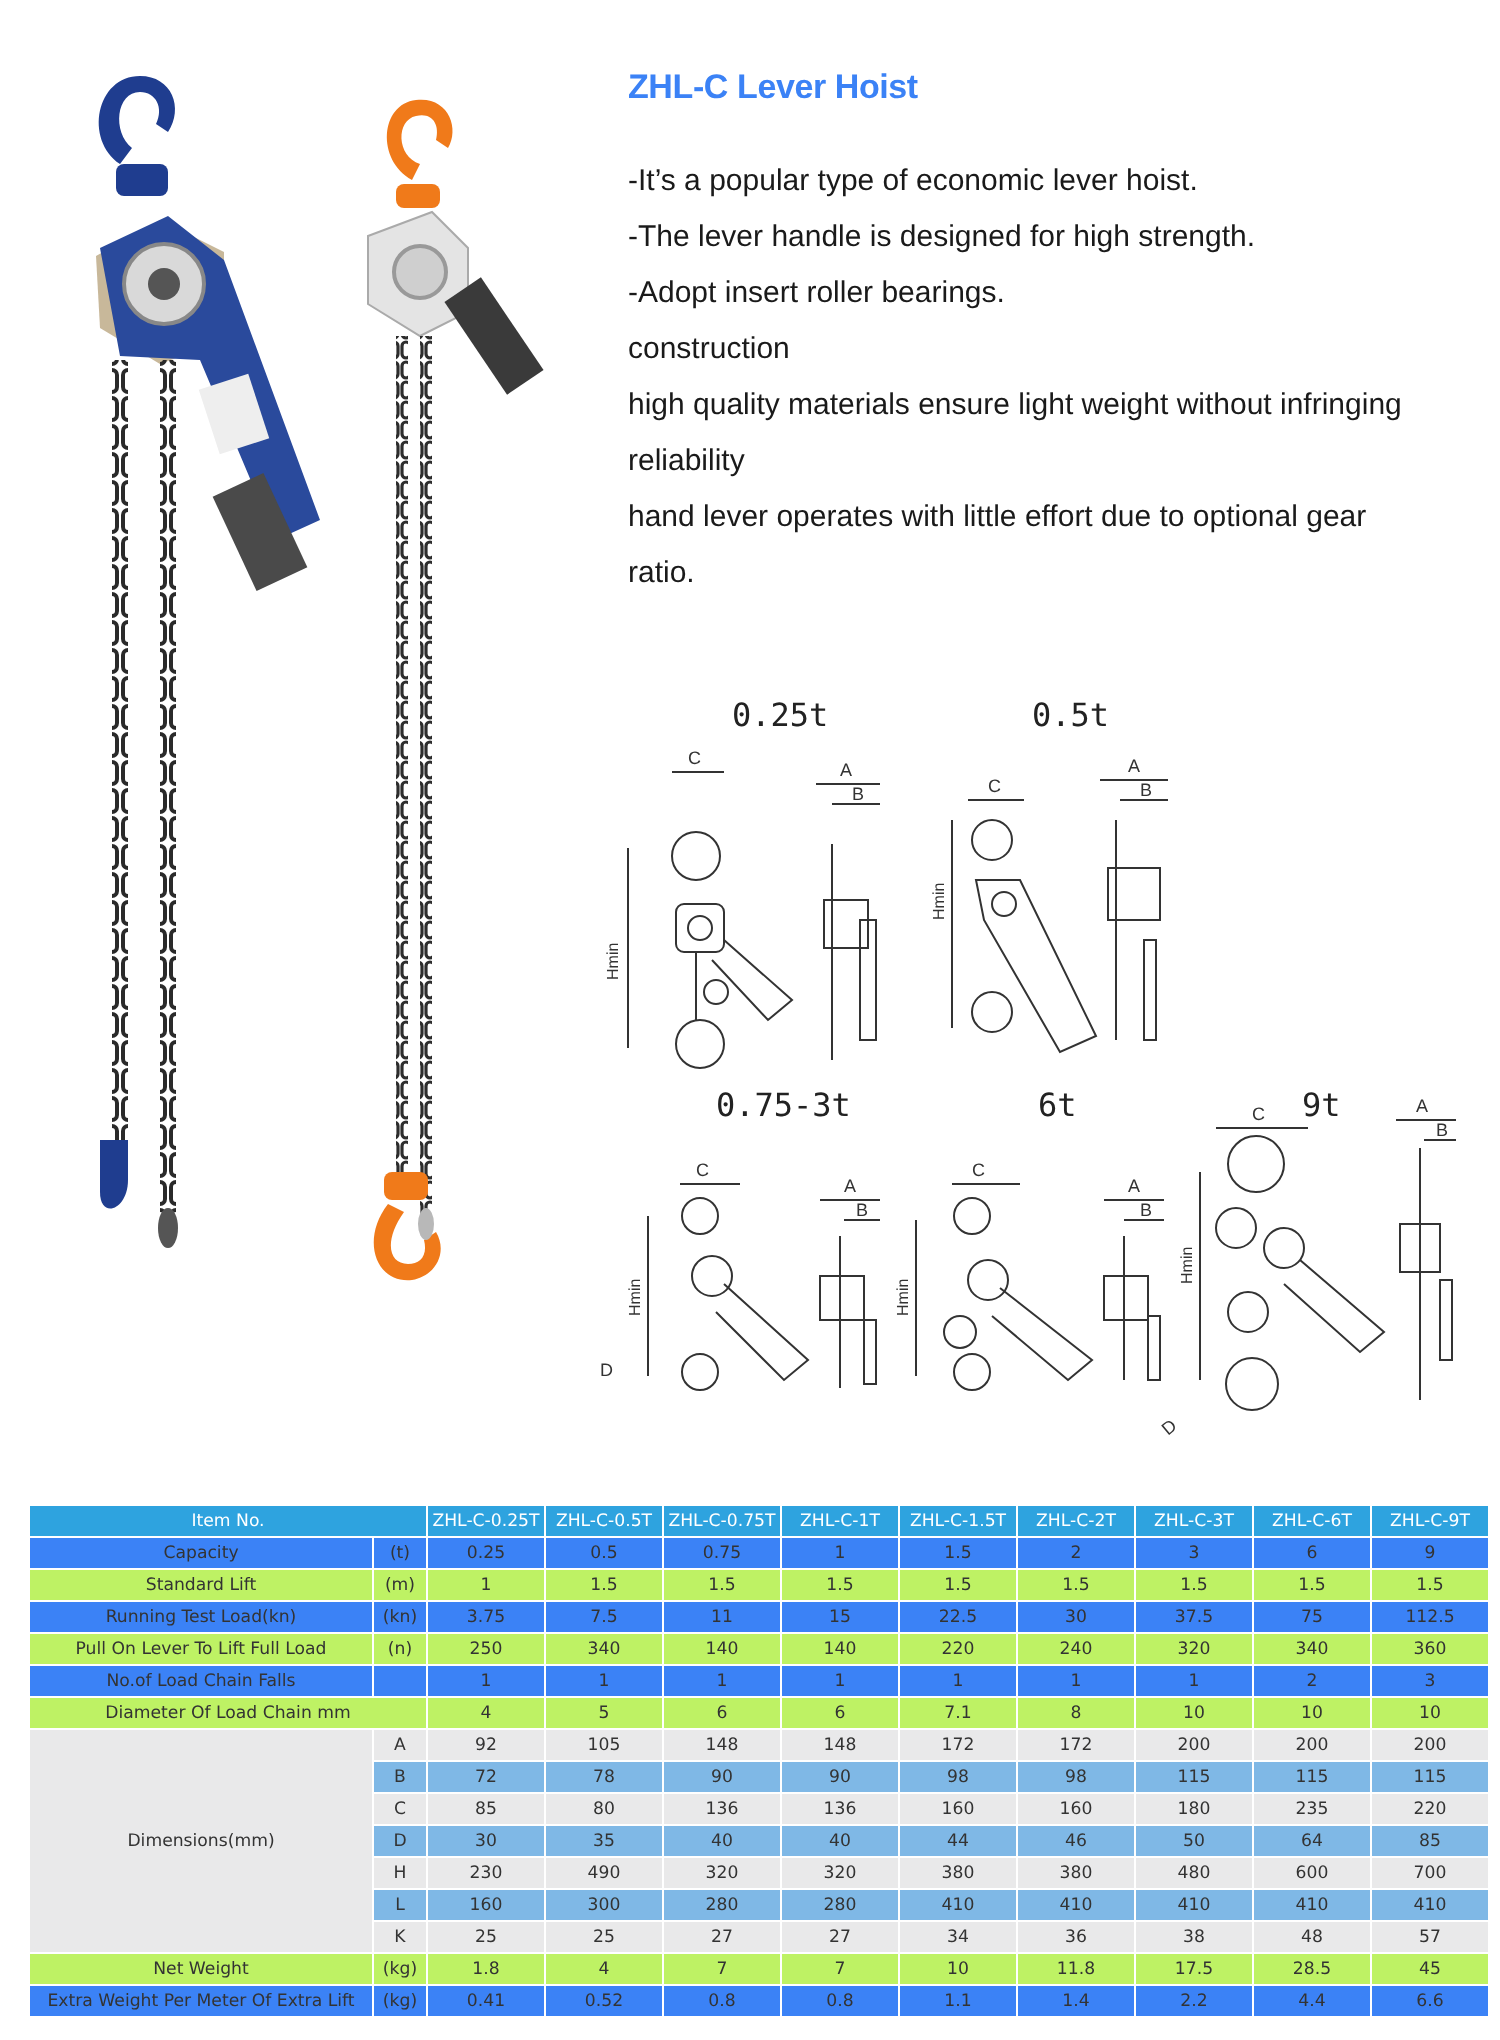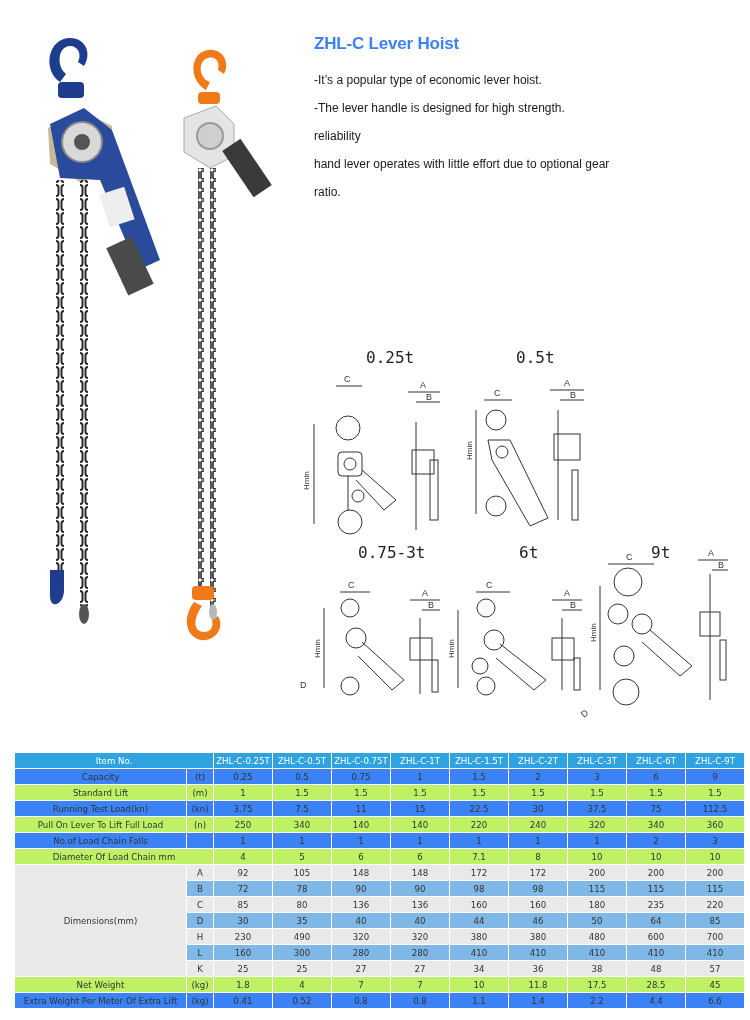--- a/index.html
+++ b/index.html
@@ -5,21 +5,21 @@
   * { box-sizing: border-box; margin: 0; padding: 0; }
   html, body { width: 750px; height: 1020px; background: #ffffff; overflow: hidden; }
   body { position: relative; font-family: "Liberation Sans", sans-serif; color: #111; }
 
   
   .photos { position: absolute; left: 20px; top: 30px; width: 260px; height: 630px; }
   .photos svg { width: 100%; height: 100%; }
 
   
   .title { position: absolute; left: 314px; top: 34px; font-size: 17px; font-weight: bold; letter-spacing: -0.2px; color: #3b82f6; }
-  .desc { position: absolute; left: 314px; top: 66px; width: 420px; font-size: 12px; line-height: 28px; color: #1a1a1a; }
+  .desc { position: absolute; left: 314px; top: 77px; width: 420px; font-size: 15px; line-height: 28px; color: #1a1a1a; }
   .desc p { margin: 0; }
 
   
   .diagram { position: absolute; }
   .diagram svg { width: 100%; height: 100%; overflow: visible; }
   .dlabel { position: absolute; font-family: "DejaVu Sans Mono", monospace; font-size: 16px; color: #222; }
 
   
   .spec { position: absolute; left: 14px; top: 752px; width: 722px; border-collapse: separate; border-spacing: 1px 1px; font-family: "DejaVu Sans", sans-serif; font-size: 8.6px; table-layout: fixed; background: #fff; }
   .spec td, .spec th { height: 15px; text-align: center; vertical-align: middle; padding: 0; white-space: nowrap; overflow: hidden; color: #333; font-weight: normal; }
@@ -71,20 +71,23 @@
       <path d="M174 572 C 160 590, 168 612, 186 610 C 198 608, 204 596, 198 586 L 192 590 C 194 598, 190 602, 184 602 C 174 602, 172 590, 182 576 Z" fill="#f07a1a"></path>
       <ellipse cx="193" cy="582" rx="4" ry="8" fill="#b8b8b8"></ellipse>
     </g>
   </svg>
 </div>
 
 <div class="title">ZHL-C Lever Hoist</div>
 <div class="desc">
   <p>-It’s a popular type of economic lever hoist.</p>
   <p>-The lever handle is designed for high strength.</p>
+  <p>-Adopt insert roller bearings.</p>
+  <p>construction</p>
+  <p>high quality materials ensure light weight without infringing</p>
   <p>reliability</p>
   <p>hand lever operates with little effort due to optional gear</p>
   <p>ratio.</p>
 </div>
 
 <div class="dlabel" style="left:366px;top:348px;">0.25t</div>
 <div class="dlabel" style="left:516px;top:348px;">0.5t</div>
 <div class="dlabel" style="left:358px;top:543px;">0.75-3t</div>
 <div class="dlabel" style="left:519px;top:543px;">6t</div>
 <div class="dlabel" style="left:651px;top:543px;">9t</div>

